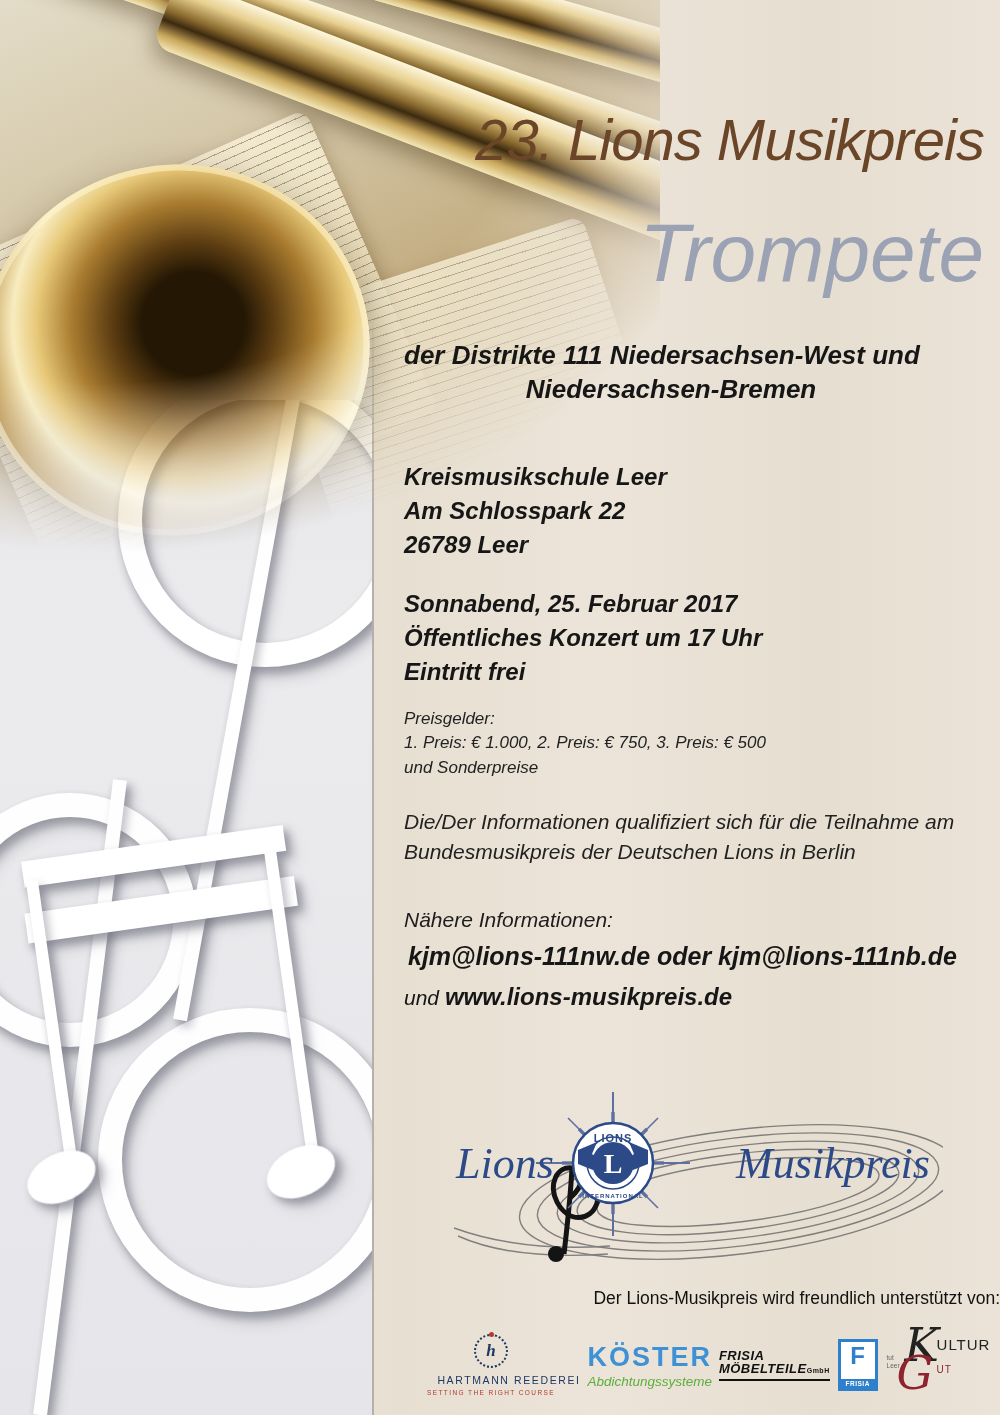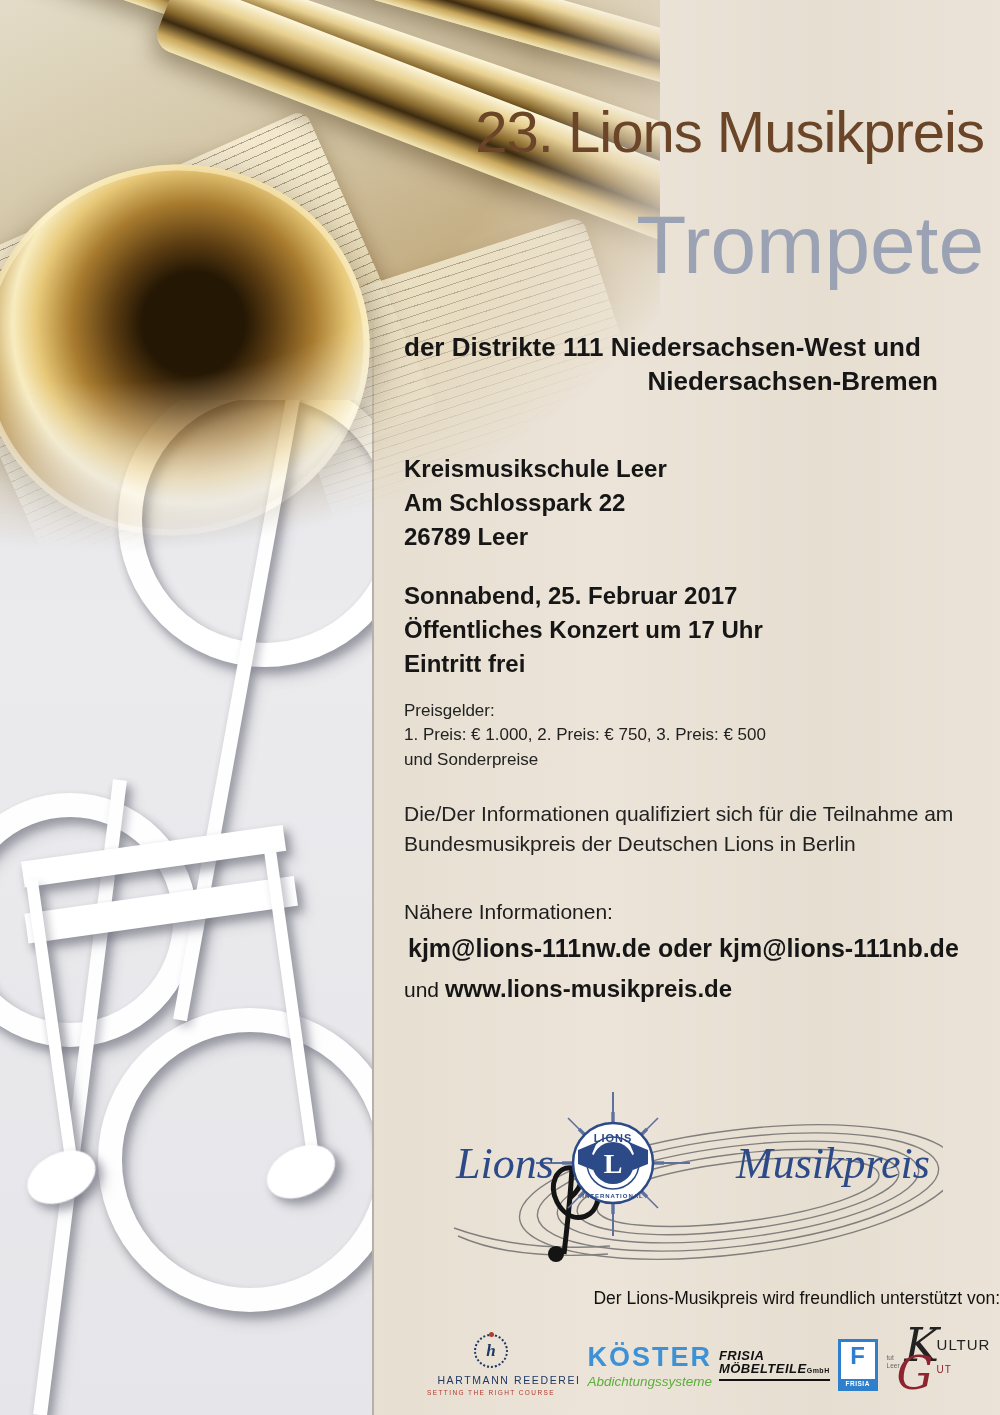--- a/index.html
+++ b/index.html
@@ -27,28 +27,28 @@
       repeating-linear-gradient(0deg, rgba(70,50,25,.38) 0 1px, transparent 1px 9px),
       linear-gradient(180deg,#f2e9cf,#e2d3a8);
       border-radius:14px; box-shadow:0 8px 18px rgba(90,60,20,.35); }
   .tube { position:absolute; border-radius:18px;
       background:linear-gradient(180deg,#fdf7dd 0%,#e7cf8e 22%,#8a6a2e 48%,#3c2a10 62%,#caa85c 82%,#f3e6b4 100%);
       box-shadow:0 10px 22px rgba(60,40,10,.4); }
   .bell { position:absolute; border-radius:50%;
       background:radial-gradient(circle at 56% 44%, #241704 0 17%, #5c3d12 27%, #a77a2e 40%, #e7c878 52%, #f8ecc0 60%, #b68b3c 72%, #f4e7bb 80%, #7c5c28 92%, #caa35a 100%);
       box-shadow:0 18px 40px rgba(50,30,5,.45), inset 0 0 0 6px rgba(255,245,210,.55); }
   
-  .content { position:absolute; left:398px; right:0; top:0; color:#161616; }
+  .content { position:absolute; left:398px; right:0; top:8px; color:#161616;font-style:italic; }
   .title { margin:100px 16px 0 0; text-align:right; font-size:58px; letter-spacing:-1px;
            color:#6b4527; font-weight:400; line-height:1.1; }
   .instrument { margin:42px 16px 0 0; text-align:right; font-size:82px; line-height:.95;
            color:#9aa2b4; font-weight:400; letter-spacing:0; }
   .rule { border:0; border-top:2px solid #8d8880; margin:-16px 0 0 0; position:relative; z-index:-1; }
   .subtitle { margin:60px 0 0 6px; font-size:26px; font-weight:700; line-height:1.32; }
-  .subtitle .l2 { text-align:right; padding-right:62px; }
+  .subtitle .l2 { text-align:center; padding-right:62px; }
   .venue { margin:54px 0 0 6px; font-size:24px; font-weight:700; line-height:1.42; }
   .event { margin:24px 0 0 6px; font-size:24px; font-weight:700; line-height:1.42; }
   .prizes { margin:18px 0 0 6px; font-size:17px; line-height:1.45; color:#222; }
   .qualif { margin:26px 0 0 6px; font-size:21px; line-height:1.45; color:#222; }
   .info-heading { margin:40px 0 0 6px; font-size:21px; color:#1d1d1d; }
   .emails { margin:10px 0 0 10px; font-size:25px; font-weight:700; }
   .webline { margin:12px 0 0 6px; font-size:21px; }
   .webline b { font-size:24px; }
   
   .logo-band { position:absolute; left:438px; top:1086px; width:505px; height:195px; }

